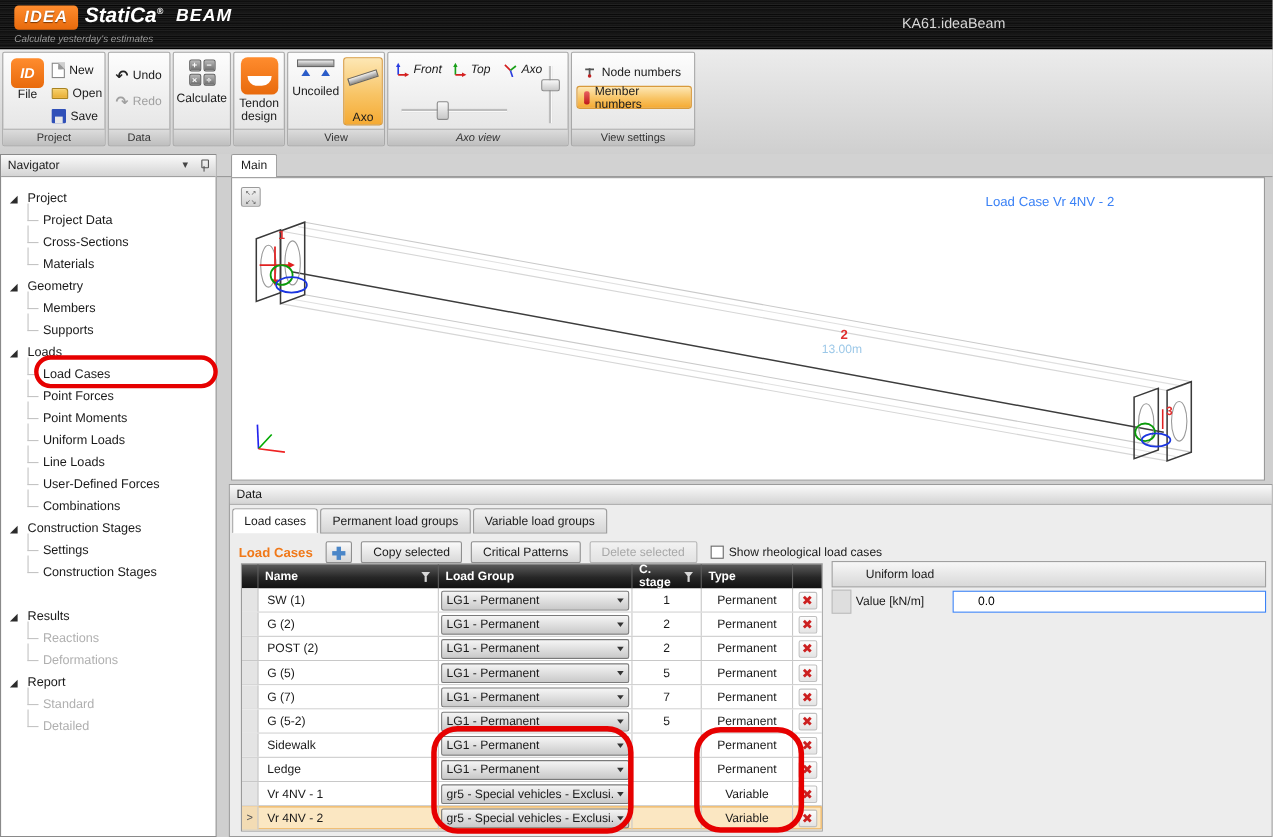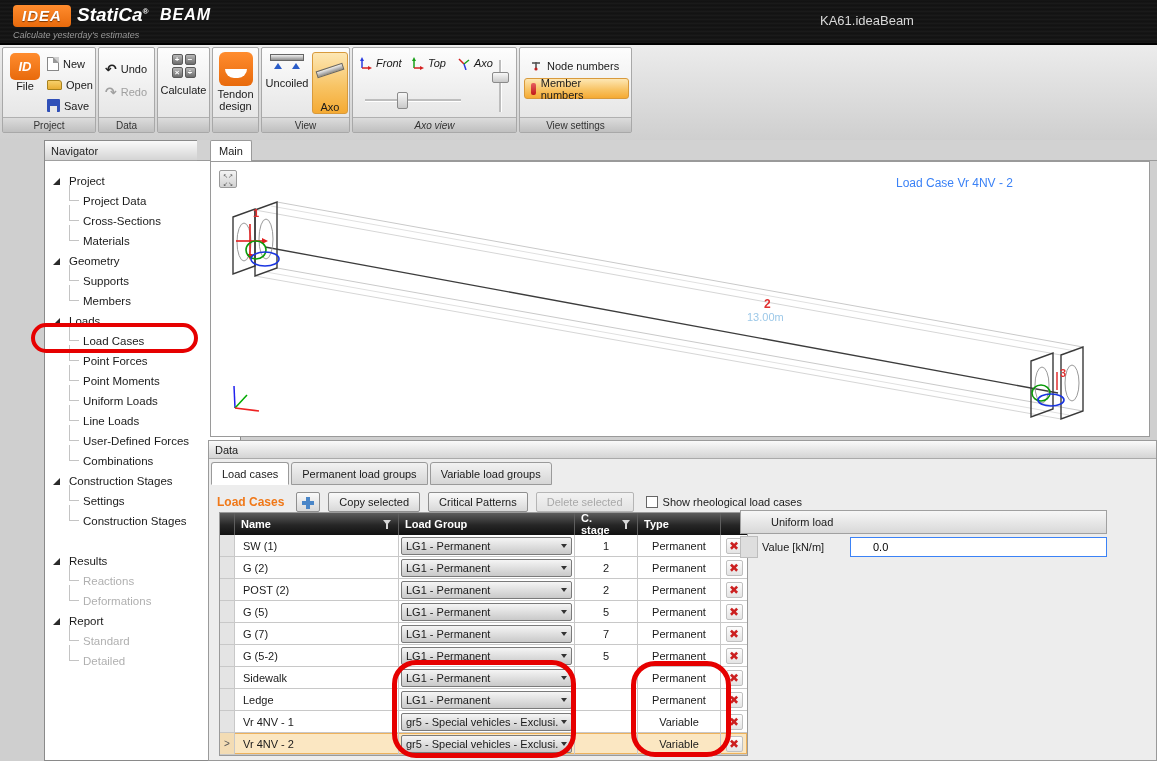--- a/index.html
+++ b/index.html
@@ -53,21 +53,21 @@
   .axobtn { display:flex; align-items:center; gap:3px; font-size:11px; }
   .slider-track-h { position:absolute; height:3px; background:#bdbdbd; border-bottom:1px solid #fff; }
   .slider-thumb-h { position:absolute; width:11px; height:17px; background:linear-gradient(#f8f8f8,#c9c9c9); border:1px solid #8a8a8a; border-radius:2px; }
   .slider-track-v { position:absolute; width:3px; background:#bdbdbd; border-right:1px solid #fff; }
   .slider-thumb-v { position:absolute; width:17px; height:11px; background:linear-gradient(#f8f8f8,#c9c9c9); border:1px solid #8a8a8a; border-radius:2px; }
 
   .vs-btn { display:flex; align-items:center; gap:5px; height:21px; padding:0 6px; font-size:11px; }
   .member-icon { width:5px; height:12px; background:linear-gradient(#e86060,#c01818); border-radius:2px; }
 
   
-  .navigator { position:absolute; left:0; top:140px; width:197px; height:621px; background:#fff; border:1px solid #8a8a8a;margin-left:44px; }
+  .navigator { position:absolute; left:0; top:140px; width:197px; height:621px; background:#fff; border:1px solid #8a8a8a; }
   .nav-header { height:20px; background:linear-gradient(#fafafa,#d4d4d4); border-bottom:1px solid #a0a0a0;
     display:flex; align-items:center; padding:0 6px; font-size:11px; color:#222; }
   .nav-header .sp { flex:1; }
   .nav-caret { color:#444; font-size:10px; margin-right:10px; }
   .pin-icon { width:9px; height:12px; position:relative; }
   .pin-icon::before { content:""; position:absolute; left:2px; top:0; width:5px; height:6px; border:1px solid #555; border-radius:1px; }
   .pin-icon::after { content:""; position:absolute; left:4px; top:6px; width:1px; height:5px; background:#555; }
   .nav-tree { padding-top:10px; }
   .nav-item { position:relative; height:20px; line-height:20px; font-size:11.5px; white-space:nowrap; }
   .nav-item.root { padding-left:24px; }
@@ -120,21 +120,21 @@
   .c-del { width:26px; justify-content:center; border-right:none !important; }
   .trow.selected { background:#fbe7c2; box-shadow:inset 0 0 0 1px #eeb25c; }
   .trow.selected .c-marker { background:#f3dcb4; }
   .dropdown { width:100%; height:18px; background:linear-gradient(#f5f5f5,#c9c9c9); border:1px solid #7a7a7a; border-radius:2px;
     display:flex; align-items:center; padding:0 4px; }
   .dropdown .dd-text { flex:1; white-space:nowrap; overflow:hidden; font-size:11px; }
   .dd-arrow { width:0; height:0; border-left:3px solid transparent; border-right:3px solid transparent; border-top:4px solid #333; margin-left:3px; }
   .del-btn { width:17px; height:16px; background:linear-gradient(#fdfdfd,#e4e4e4); border:1px solid #c0c0c0; border-radius:2px;
     color:#cc2020; font-weight:bold; font-size:12px; line-height:14px; text-align:center; }
 
-  .props { position:absolute; left:531px; top:69px; width:367px; }
+  .props { position:absolute; left:547px; top:69px; width:395px; }
   .props-header { height:24px; background:linear-gradient(#f7f7f7,#d8d8d8); border:1px solid #a0a0a0; line-height:23px; padding-left:30px; font-size:11px; }
   .props-row { display:flex; align-items:center; margin-top:2px; height:22px; }
   .props-mini { width:18px; height:22px; background:#dedede; border:1px solid #bdbdbd; margin-right:4px; }
   .props-label { width:88px; font-size:11px; }
   .props-input { flex:1; height:20px; border:1px solid #3b82f6; background:#fff; font-size:11px; padding-left:22px;
     font-family:"Liberation Sans","DejaVu Sans",sans-serif; }
 
   
   .annot { position:absolute; border:4px solid #e60000; border-radius:18px; pointer-events:none; z-index:50; }
   .annot1 { left:31px; top:323px; width:167px; height:30px; border-radius:15px; }
@@ -288,22 +288,22 @@
     <span class="sp"></span>
     <span class="nav-caret">▾</span>
     <span class="pin-icon"></span>
   </div>
   <div class="nav-tree">
       <div class="nav-item root"><span class="tri"></span><span>Project</span></div>
       <div class="nav-item child"><span class="elbow"></span><span>Project Data</span></div>
       <div class="nav-item child"><span class="elbow"></span><span>Cross-Sections</span></div>
       <div class="nav-item child"><span class="elbow"></span><span>Materials</span></div>
       <div class="nav-item root"><span class="tri"></span><span>Geometry</span></div>
+      <div class="nav-item child"><span class="elbow"></span><span>Members</span></div>
       <div class="nav-item child"><span class="elbow"></span><span>Supports</span></div>
-      <div class="nav-item child"><span class="elbow"></span><span>Members</span></div>
       <div class="nav-item root"><span class="tri"></span><span>Loads</span></div>
       <div class="nav-item child"><span class="elbow"></span><span>Load Cases</span></div>
       <div class="nav-item child"><span class="elbow"></span><span>Point Forces</span></div>
       <div class="nav-item child"><span class="elbow"></span><span>Point Moments</span></div>
       <div class="nav-item child"><span class="elbow"></span><span>Uniform Loads</span></div>
       <div class="nav-item child"><span class="elbow"></span><span>Line Loads</span></div>
       <div class="nav-item child"><span class="elbow"></span><span>User-Defined Forces</span></div>
       <div class="nav-item child"><span class="elbow"></span><span>Combinations</span></div>
       <div class="nav-item root"><span class="tri"></span><span>Construction Stages</span></div>
       <div class="nav-item child"><span class="elbow"></span><span>Settings</span></div>

